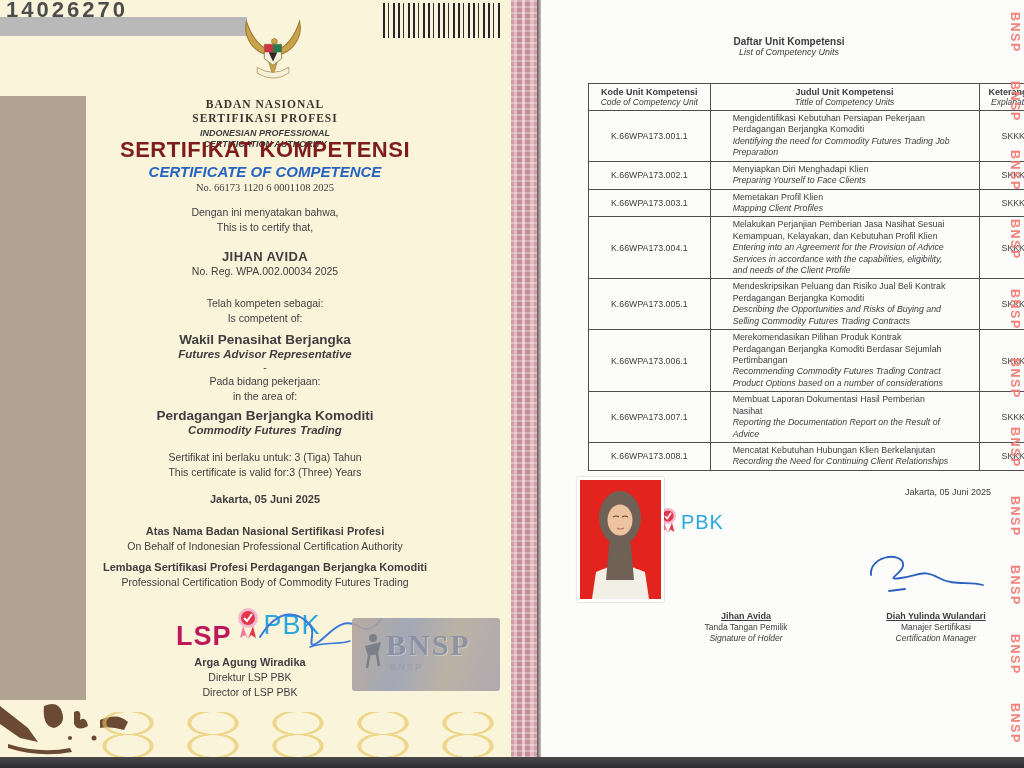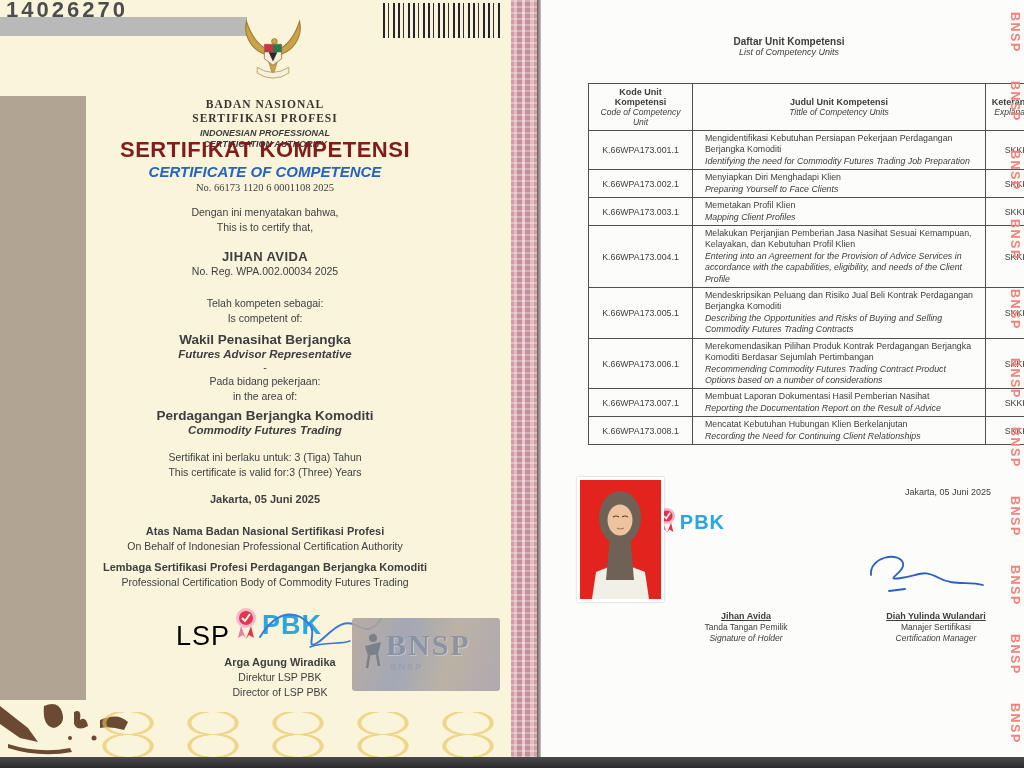--- a/index.html
+++ b/index.html
@@ -43,22 +43,22 @@
   .cert-title { font-size:22px; font-weight:bold; color:#7f1d1d; letter-spacing:.5px; }
   .cert-subtitle { font-size:15px; font-weight:bold; font-style:italic; color:#2563c2; }
   .t-sm { font-size:10.5px; line-height:1.4; }
   .t-sm-i { font-size:10.5px; line-height:1.4; }
   .t-name { font-size:13px; font-weight:bold; letter-spacing:.4px; }
   .t-role { font-size:13.5px; font-weight:bold; }
   .t-role-en { font-size:11.5px; font-weight:bold; font-style:italic; }
   .t-bold-sm { font-size:11px; font-weight:bold; line-height:1.4; }
 
   .logo-lsp { display:inline-flex; align-items:center; gap:1px; }
-  .logo-lsp .lsp { font-weight:normal; color:#000000; letter-spacing:1px;margin-top:23px; }
-  .logo-lsp .pbk { font-weight:bold; color:#2ba7df; letter-spacing:1px; }
+  .logo-lsp .lsp { font-weight:bold; color:#be185d; letter-spacing:1px;margin-top:23px; }
+  .logo-lsp .pbk { font-weight:normal; color:#2ba7df; letter-spacing:1px; }
   #logo-left .lsp, #logo-left .pbk { font-size:27px; }
   #logo-right .lsp, #logo-right .pbk { font-size:20px; }
 
   .stamp { left:352px; top:618px; width:148px; height:73px; border-radius:3px;
     background:linear-gradient(105deg,#b3a59c 0%,#9aa0b2 35%,#b5ab9f 65%,#a8a2ad 100%);
     opacity:.9; overflow:hidden; }
   .stamp .big { position:absolute; left:34px; top:10px; font-family:"Liberation Serif",serif;
     font-weight:bold; font-size:30px; letter-spacing:2px; color:#76829c; opacity:.8;
     text-shadow:1px 1px 0 rgba(255,255,255,.4); }
   .stamp .small { position:absolute; left:38px; top:44px; font-size:9px; letter-spacing:2px;
@@ -71,21 +71,21 @@
 
   
   #page-right { position:absolute; left:541px; top:0; width:483px; height:758px;
     background:#fcfcfa; color:#3d3d3f; }
   .tbl-title { left:47px; top:36px; width:402px; text-align:center; }
   .tbl-title .id { font-size:10px; font-weight:bold; }
   .tbl-title .en { font-size:9px; font-style:italic; }
 
   table.units { position:absolute; left:47px; top:83px; width:460px;
     border-collapse:collapse; }
-  table.units th, table.units td { border:1px solid #4f4f52; padding:2px 12px; }
+  table.units th, table.units td { border:1px solid #4f4f52; padding:2px 22px; }
   table.units th { font-size:9px; padding:3px 4px; }
   .th-id { font-weight:bold; }
   .th-en { font-weight:normal; font-style:italic; font-size:8.5px; }
   td.code { width:104px; text-align:center; font-size:8.8px; }
   td.title { font-size:8.8px; line-height:1.3; text-align:left; }
   td.title .t-en { font-style:italic; }
   td.note { width:62px; text-align:center; font-size:8.8px; }
 
   .photo { left:36px; top:477px; width:87px; height:125px; background:#fff;
     padding:3px; box-shadow:0 0 2px rgba(0,0,0,.25); z-index:2; }
@@ -200,21 +200,21 @@
     </span>
     <span class="pbk">PBK</span>
   </div>
   <div class="abs" style="left:255px; top:595px;">
     <svg width="130" height="60" viewBox="0 0 130 60">
       <path d="M5 42 C25 10 45 18 55 30 C62 38 50 55 62 48 C75 40 85 20 105 32 C115 38 122 30 126 24" fill="none" stroke="#3a78d8" stroke-width="2" stroke-linecap="round"></path>
       <path d="M55 52 C70 46 85 50 95 46" fill="none" stroke="#3a78d8" stroke-width="1.6" stroke-linecap="round"></path>
     </svg>
   </div>
 
-  <div class="lcol" style="left:190px; width:180px; top:655px;">
+  <div class="lcol" style="left:160px; width:180px; top:655px;">
     <div class="t-bold-sm">Arga Agung Wiradika</div>
     <div class="t-sm">Direktur LSP PBK</div>
     <div class="t-sm-i">Director of LSP PBK</div>
   </div>
 
   <div class="abs stamp">
     <svg width="26" height="40" viewBox="0 0 26 40" style="position:absolute;left:8px;top:14px;opacity:.6;">
       <circle cx="13" cy="6" r="4" fill="#4a5568"></circle>
       <path d="M5 14 L21 10 L18 22 L8 24 Z" fill="#4a5568"></path>
       <path d="M9 24 L7 36 M17 22 L19 34" stroke="#4a5568" stroke-width="2.5"></path>

